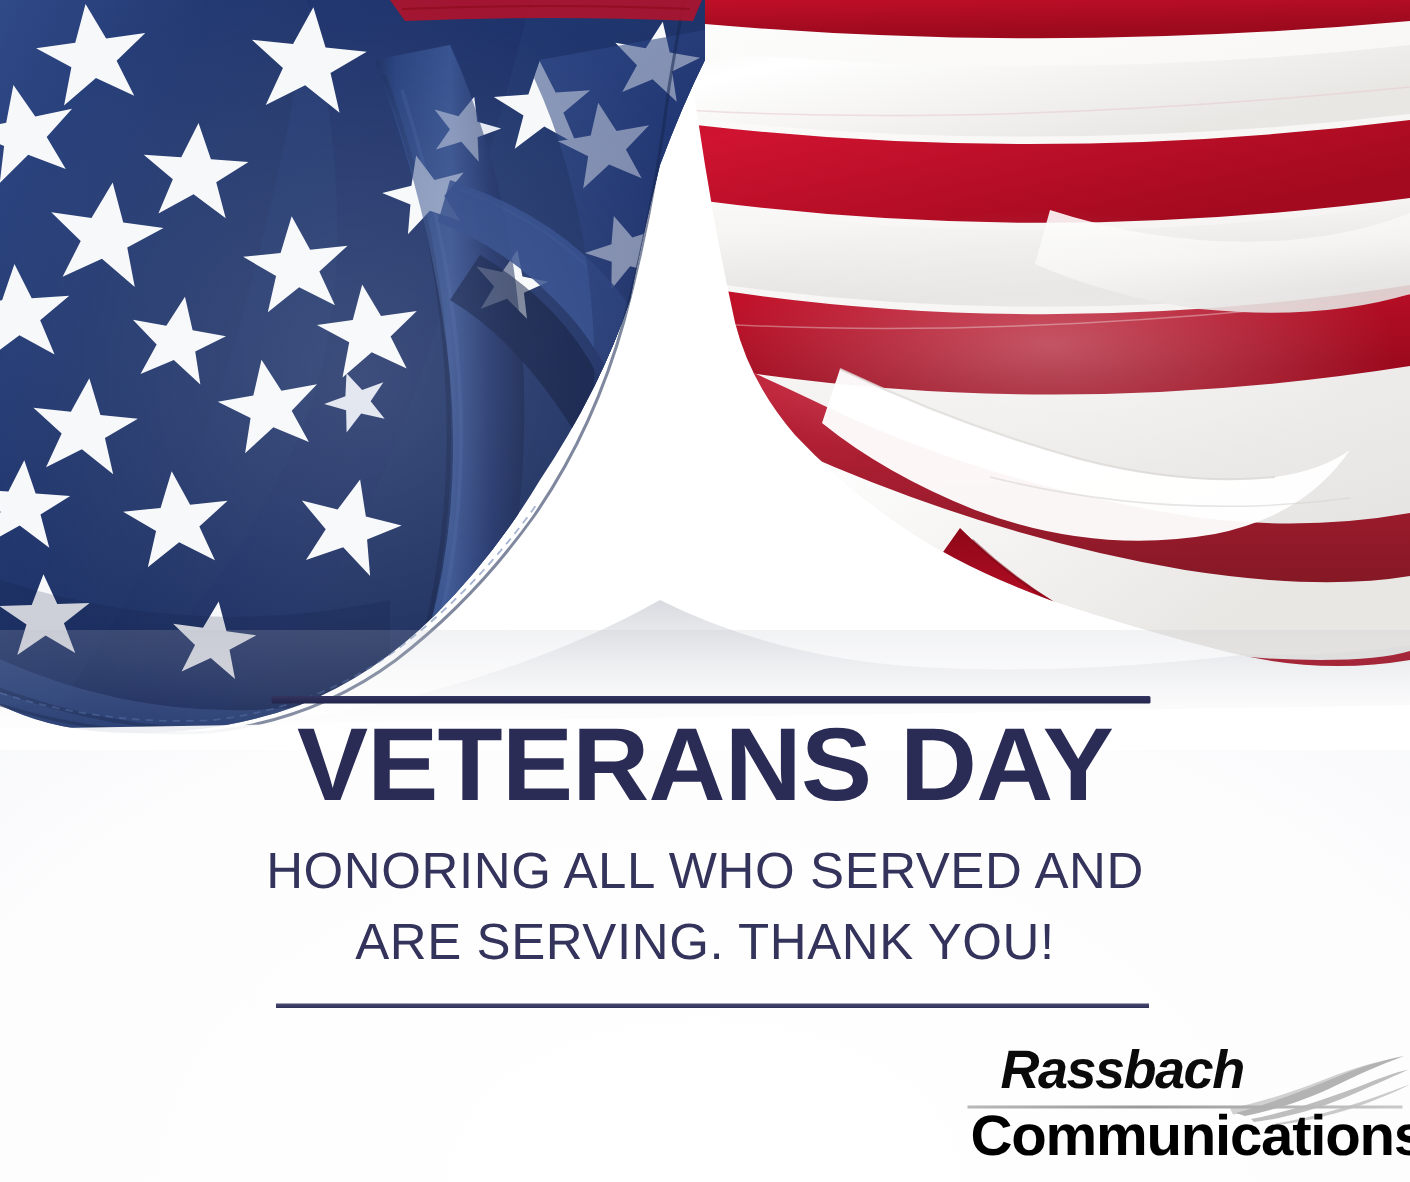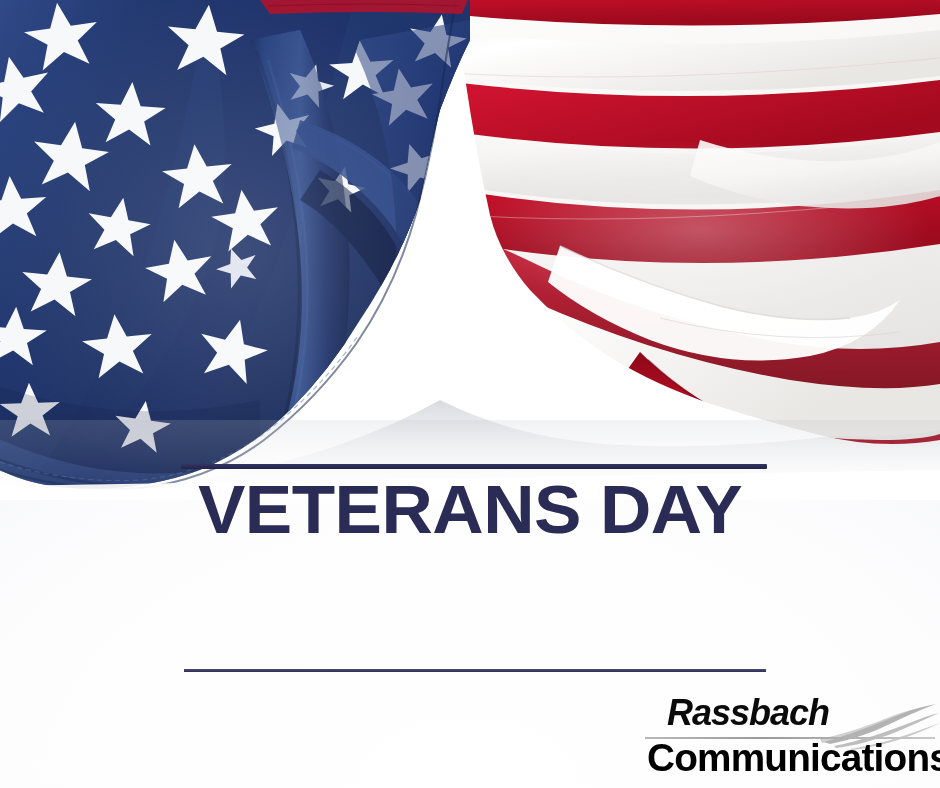--- a/index.html
+++ b/index.html
@@ -373,20 +373,24 @@
 
       <rect x="0" y="420" width="940" height="80" fill="url(#gShadow)" opacity="0.35"></rect>
       <path d="M0,486 L940,470 L940,500 L0,500 Z" fill="#ffffff" opacity="0.92"></path>
     </svg>
   </div>
 
   <div class="rule" id="rule-top"></div>
 
   <div id="title">VETERANS DAY</div>
 
+  <div id="subtitle">
+    <span class="line">HONORING ALL WHO SERVED AND</span>
+    <span class="line">ARE SERVING. THANK YOU!</span>
+  </div>
 
   <div class="rule" id="rule-bottom"></div>
 
   <div id="logo">
     <div id="logo-wordmark">Rassbach</div>
 
     <svg id="logo-swoosh" viewBox="0 0 120 48" xmlns="http://www.w3.org/2000/svg">
       <g fill="#b3b3b3">
         <path d="M4,40 C26,34 52,24 76,14 C88,9 100,5 116,2 C100,8 86,14 72,21 C52,31 30,38 10,42 Z"></path>
         <path d="M14,44 C40,39 66,30 92,20 C102,16 110,13 119,11 C106,17 92,23 76,30 C56,38 34,44 16,46 Z" opacity="0.85"></path>

